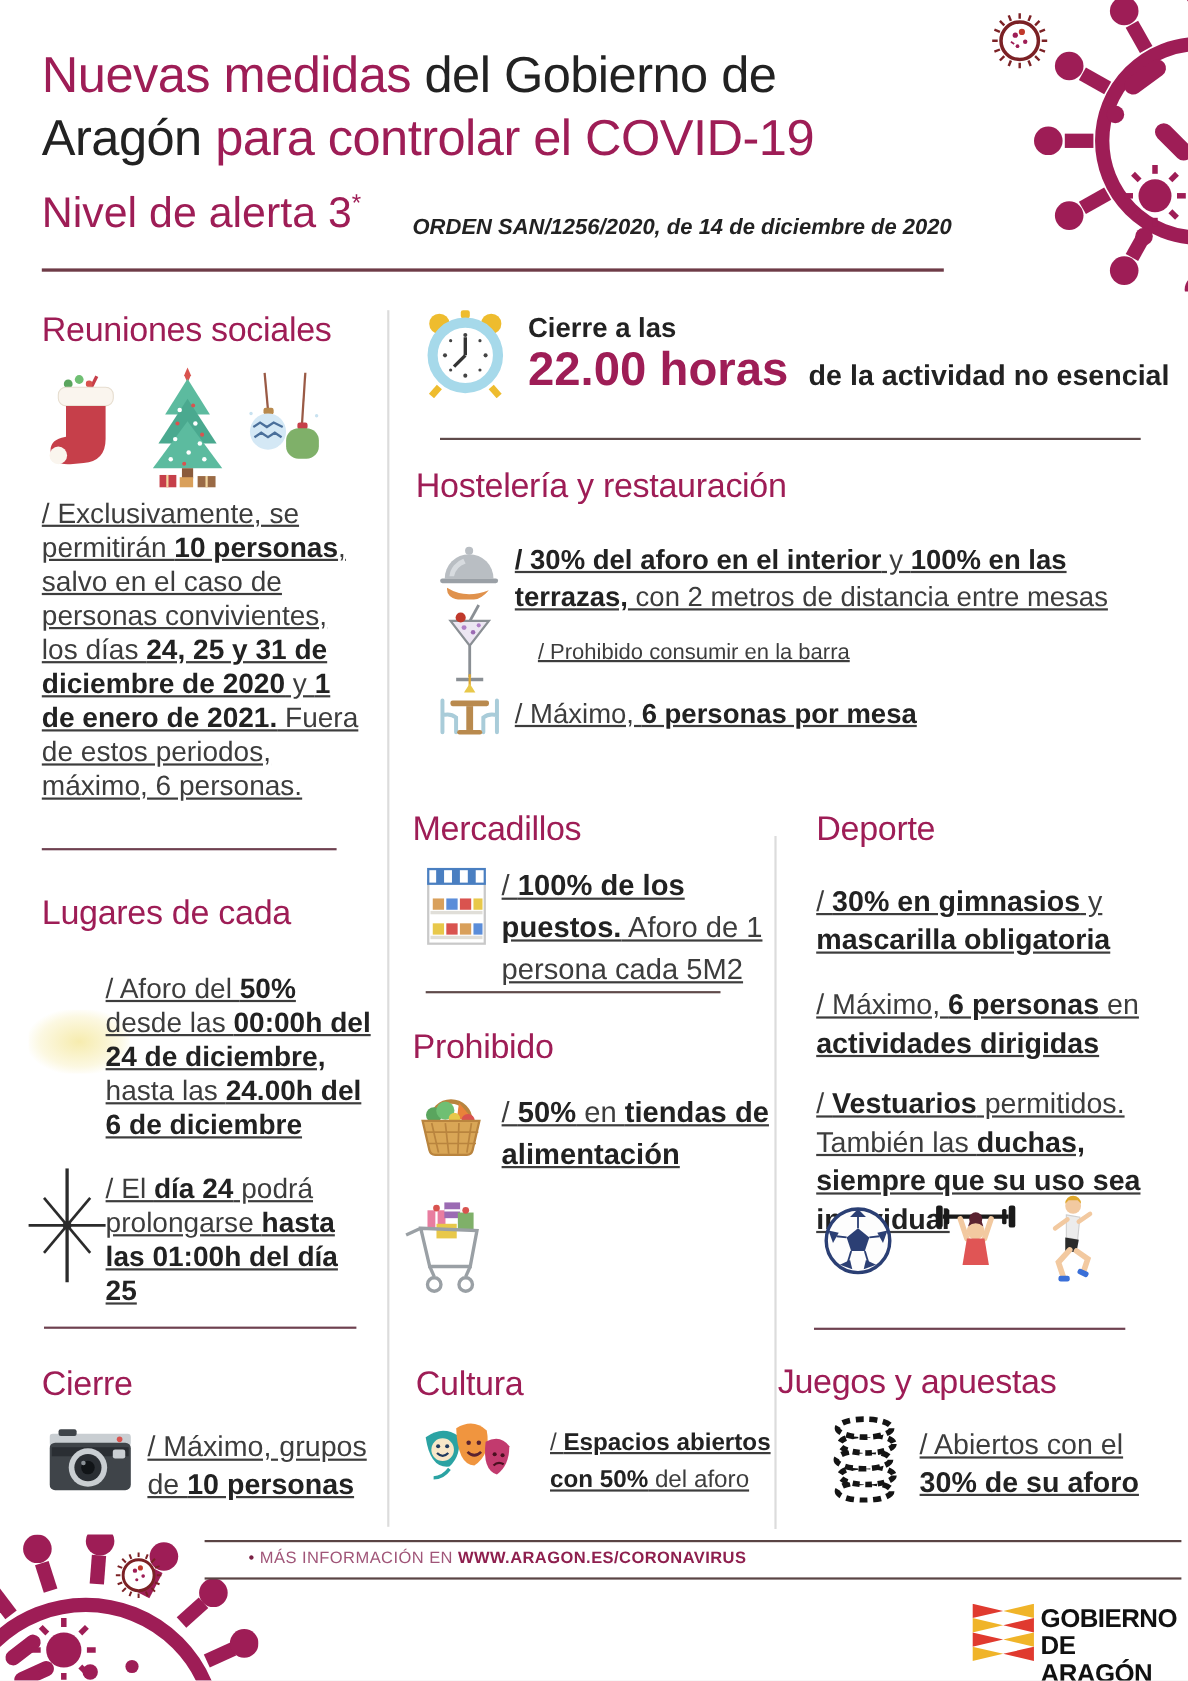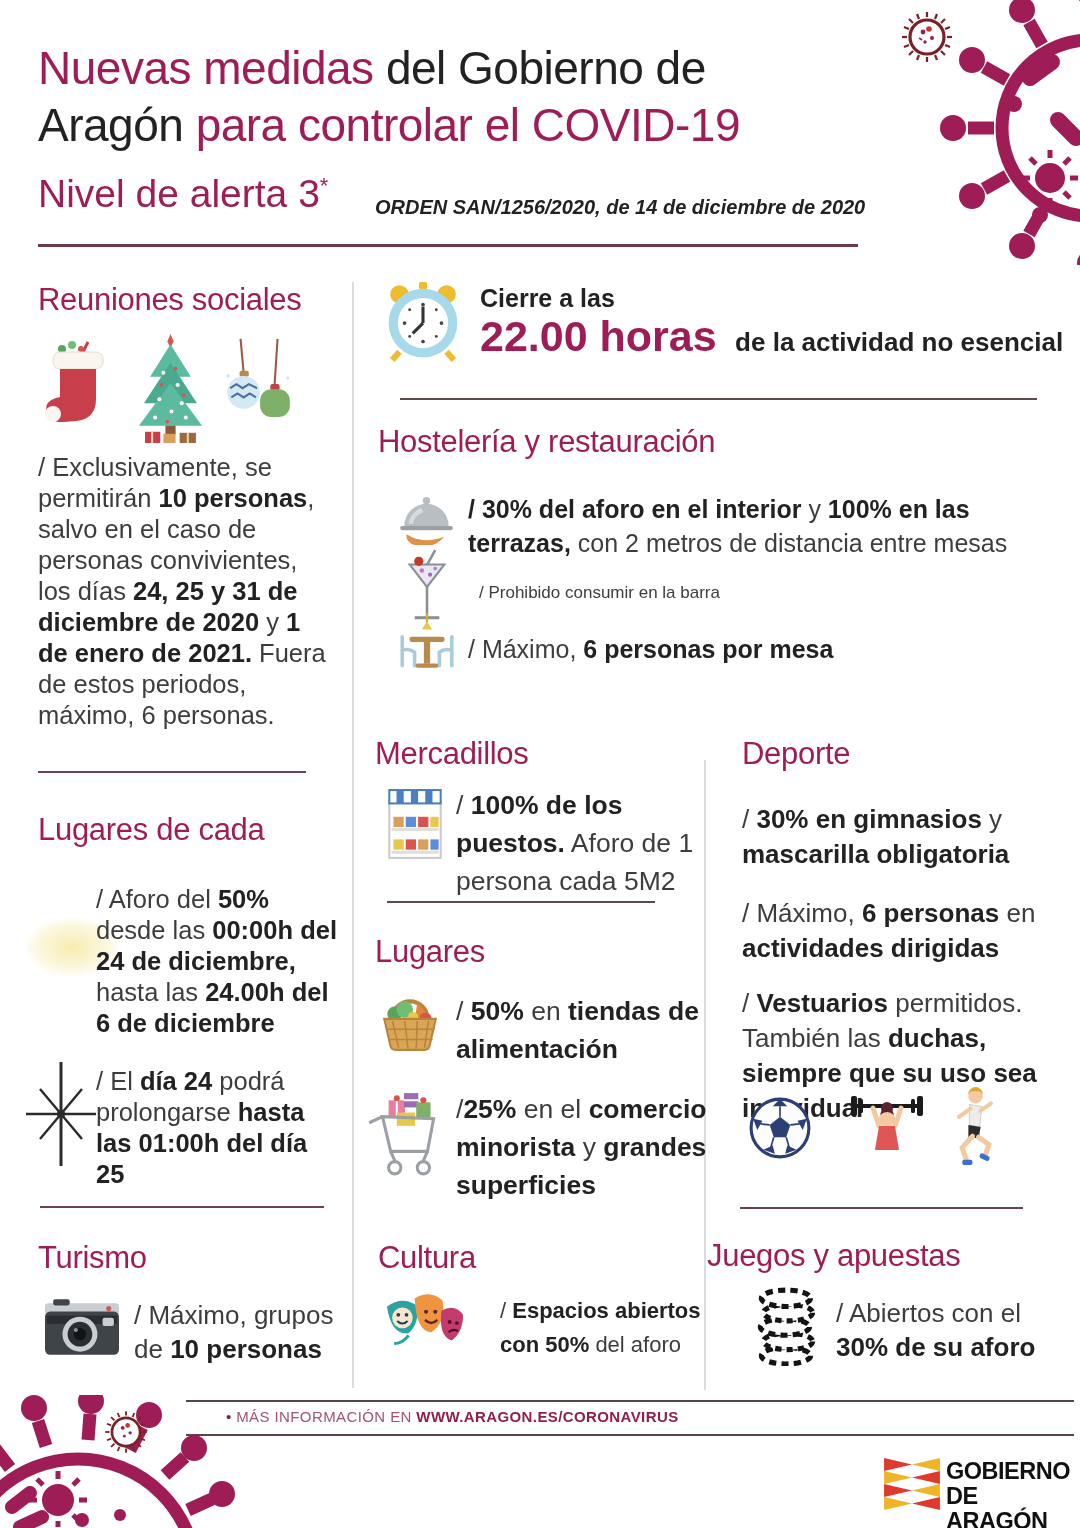--- a/index.html
+++ b/index.html
@@ -1,20 +1,20 @@
 <!DOCTYPE html>
 <html lang="es"><head>
 <meta charset="utf-8">
 <style>
   html,body{margin:0;padding:0;background:#e9e9e9;}
   .page{position:relative;width:1080px;height:1528px;background:#ffffff;overflow:hidden;
         font-family:"Liberation Sans",sans-serif;color:#3d3d3d;margin:0 auto;}
   .abs{position:absolute;}
   .h{color:#9e1d56;font-weight:400;font-size:31px;letter-spacing:-0.3px;white-space:nowrap;}
-  .txt{color:#3d3d3d;}
+  .txt{color:#3d3d3d;text-decoration:underline;}
   .txt .b{font-weight:700;color:#222;}
   .hr{background:#6e4150;height:2px;}
   .vr{background:#dcdcdc;width:2px;}
   .acc{color:#9e1d56;font-weight:400;}
   .title{font-size:46px;line-height:57px;color:#222;font-weight:400;letter-spacing:-0.5px;}
   .alert{font-size:39px;color:#9e1d56;font-weight:400;}
   .alert sup{font-size:22px;}
   .order{font-size:20px;font-style:italic;font-weight:700;color:#222;text-align:right;}
   .foot-info{font-size:15px;letter-spacing:.4px;color:#a05578;}
   .foot-info .link{color:#8e1f4e;font-weight:700;}
@@ -275,21 +275,21 @@
     <line x1="37" y1="0" x2="37" y2="104" stroke="#2b2b2b" stroke-width="3"></line>
     <line x1="2" y1="52" x2="72" y2="52" stroke="#2b2b2b" stroke-width="2.4"></line>
     <line x1="16" y1="27" x2="58" y2="77" stroke="#2b2b2b" stroke-width="2.4"></line>
     <line x1="58" y1="27" x2="16" y2="77" stroke="#2b2b2b" stroke-width="2.4"></line>
     <circle cx="37" cy="52" r="4" fill="#2b2b2b"></circle>
   </svg>
   <div class="abs txt" style="left:96px;top:1066px;width:244px;font-size:25.5px;line-height:31px"><span>/ El </span><span class="b">día 24</span><span> podrá prolongarse </span><span class="b">hasta las 01:00h del día 25</span></div>
 
   <div class="abs hr" style="left:40px;top:1206px;width:284px"></div>
 
-  <div class="abs h" style="left:38px;top:1240px">Turismo</div>
+  <div class="abs h" style="left:38px;top:1240px">Cierre</div>
 
   <svg class="abs" style="left:45px;top:1291px" width="74" height="74" viewBox="0 0 72 72">
     <rect x="0" y="12" width="72" height="11" rx="3" fill="#c9ced2"></rect>
     <rect x="8" y="8" width="16" height="6" rx="2" fill="#3f4449"></rect>
     <rect x="0" y="20" width="72" height="42" rx="5" fill="#3f4449"></rect>
     <rect x="2" y="24" width="68" height="8" fill="#2a2e33"></rect>
     <circle cx="34" cy="42" r="17" fill="#c9ced2"></circle>
     <circle cx="34" cy="42" r="12" fill="#2a2e33"></circle>
     <circle cx="34" cy="42" r="6" fill="#111417"></circle>
     <circle cx="30" cy="38" r="2" fill="#8a9096"></circle>
@@ -312,21 +312,21 @@
   <svg class="abs" style="left:405px;top:548px" width="44" height="80" viewBox="0 0 42 78">
     <line x1="29" y1="2" x2="19" y2="20" stroke="#8a8f94" stroke-width="2.5"></line>
     <polygon points="4,16 21,38 38,16" fill="#ece6f2" stroke="#8a8f94" stroke-width="2"></polygon>
     <circle cx="16" cy="22" r="2.2" fill="#b07fc7"></circle>
     <circle cx="24" cy="26" r="2" fill="#9b6bb3"></circle>
     <circle cx="29" cy="20" r="1.8" fill="#b07fc7"></circle>
     <circle cx="13" cy="13" r="4.5" fill="#c0392b"></circle>
     <line x1="21" y1="38" x2="21" y2="66" stroke="#8a8f94" stroke-width="2.5"></line>
     <line x1="9" y1="68" x2="33" y2="68" stroke="#8a8f94" stroke-width="3"></line>
   </svg>
-  <div class="abs txt" style="left:479px;top:576px;width:578px;font-size:17px;line-height:34px"><span>/ Prohibido consumir en la barra</span></div>
+  <div class="abs txt" style="left:489px;top:576px;width:578px;font-size:20px;line-height:34px"><span>/ Prohibido consumir en la barra</span></div>
 
   <svg class="abs" style="left:396px;top:612px" width="62" height="64" viewBox="0 0 60 62">
     <line x1="30" y1="1" x2="30" y2="11" stroke="#e0a92e" stroke-width="2"></line>
     <polygon points="25,17 35,17 30,9" fill="#e8c84a"></polygon>
     <g stroke="#a9ccd9" stroke-width="3.5" fill="none" stroke-linecap="round">
       <path d="M6 24 L6 52 M6 37 Q13 35 18 39 L18 52"></path>
       <path d="M54 24 L54 52 M54 37 Q47 35 42 39 L42 52"></path>
     </g>
     <rect x="13" y="24" width="34" height="5" rx="2" fill="#b98a4e"></rect>
     <rect x="27" y="29" width="6" height="21" fill="#b98a4e"></rect>
@@ -350,21 +350,21 @@
     <rect x="7" y="50" width="10" height="10" fill="#e8c84a"></rect>
     <rect x="19" y="50" width="10" height="10" fill="#d9534f"></rect>
     <rect x="31" y="50" width="10" height="10" fill="#d9a05b"></rect>
     <rect x="43" y="50" width="8" height="10" fill="#5b8dd9"></rect>
     <rect x="5" y="61" width="46" height="3" fill="#e0ded8"></rect>
   </svg>
   <div class="abs txt" style="left:456px;top:786px;width:246px;font-size:26.5px;line-height:38px"><span>/ </span><span class="b">100% de los puestos.</span><span> Aforo de 1 persona cada 5M2</span></div>
 
   <div class="abs hr" style="left:387px;top:901px;width:268px;background:#5f4a4a"></div>
 
-  <div class="abs h" style="left:375px;top:934px">Lugares</div>
+  <div class="abs h" style="left:375px;top:934px">Prohibido</div>
 
   <svg class="abs" style="left:378px;top:992px" width="64" height="60" viewBox="0 0 62 58">
     <path d="M14 26 a17 17 0 0 1 34 0" stroke="#b9843e" stroke-width="4" fill="none"></path>
     <circle cx="16" cy="21" r="7" fill="#5aa55e"></circle>
     <circle cx="26" cy="17" r="8" fill="#6fbf73"></circle>
     <polygon points="38,10 48,22 36,26" fill="#e8833a"></polygon>
     <circle cx="46" cy="26" r="6" fill="#d9534f"></circle>
     <circle cx="34" cy="24" r="5" fill="#e8c84a"></circle>
     <path d="M6 26 h50 l-6 26 q-1 4 -5 4 h-28 q-4 0 -5 -4 z" fill="#d9a656" stroke="#b9843e" stroke-width="2"></path>
     <g stroke="#b9843e" stroke-width="1.5">
@@ -389,21 +389,20 @@
     <circle cx="56" cy="12" r="3" fill="#d9534f"></circle>
     <g stroke="#9aa0a5" stroke-width="3" fill="none">
       <line x1="3" y1="34" x2="16" y2="28"></line>
       <path d="M16 28 L66 30 L60 62 L24 62 Z"></path>
       <line x1="24" y1="62" x2="28" y2="71"></line>
       <line x1="60" y1="62" x2="56" y2="71"></line>
       <circle cx="28" cy="78" r="6"></circle>
       <circle cx="56" cy="78" r="6"></circle>
     </g>
   </svg>
-  <div class="abs txt" style="left:456px;top:1090px;width:256px;font-size:26.5px;line-height:38px"><span>/</span><span class="b">25%</span><span> en el </span><span class="b">comercio minorista</span><span> y </span><span class="b">grandes superficies</span></div>
 
   <div class="abs h" style="left:742px;top:736px">Deporte</div>
 
   <div class="abs txt" style="left:742px;top:802px;width:308px;font-size:26px;line-height:35px"><span>/ </span><span class="b">30% en gimnasios</span><span> y </span><span class="b">mascarilla obligatoria</span></div>
   <div class="abs txt" style="left:742px;top:896px;width:308px;font-size:26px;line-height:35px"><span>/ Máximo, </span><span class="b">6 personas</span><span> en </span><span class="b">actividades dirigidas</span></div>
   <div class="abs txt" style="left:742px;top:986px;width:308px;font-size:26px;line-height:35px"><span>/ </span><span class="b">Vestuarios</span><span> permitidos. También las </span><span class="b">duchas, siempre que su uso sea individual</span></div>
 
   <svg class="abs" style="left:748px;top:1096px" width="64" height="64" viewBox="0 0 62 62">
     <circle cx="31" cy="31" r="28" fill="#fdfdfd" stroke="#2b3f74" stroke-width="3"></circle>
     <polygon points="31,20 41,28 37,40 25,40 21,28" fill="#2b3f74"></polygon>

